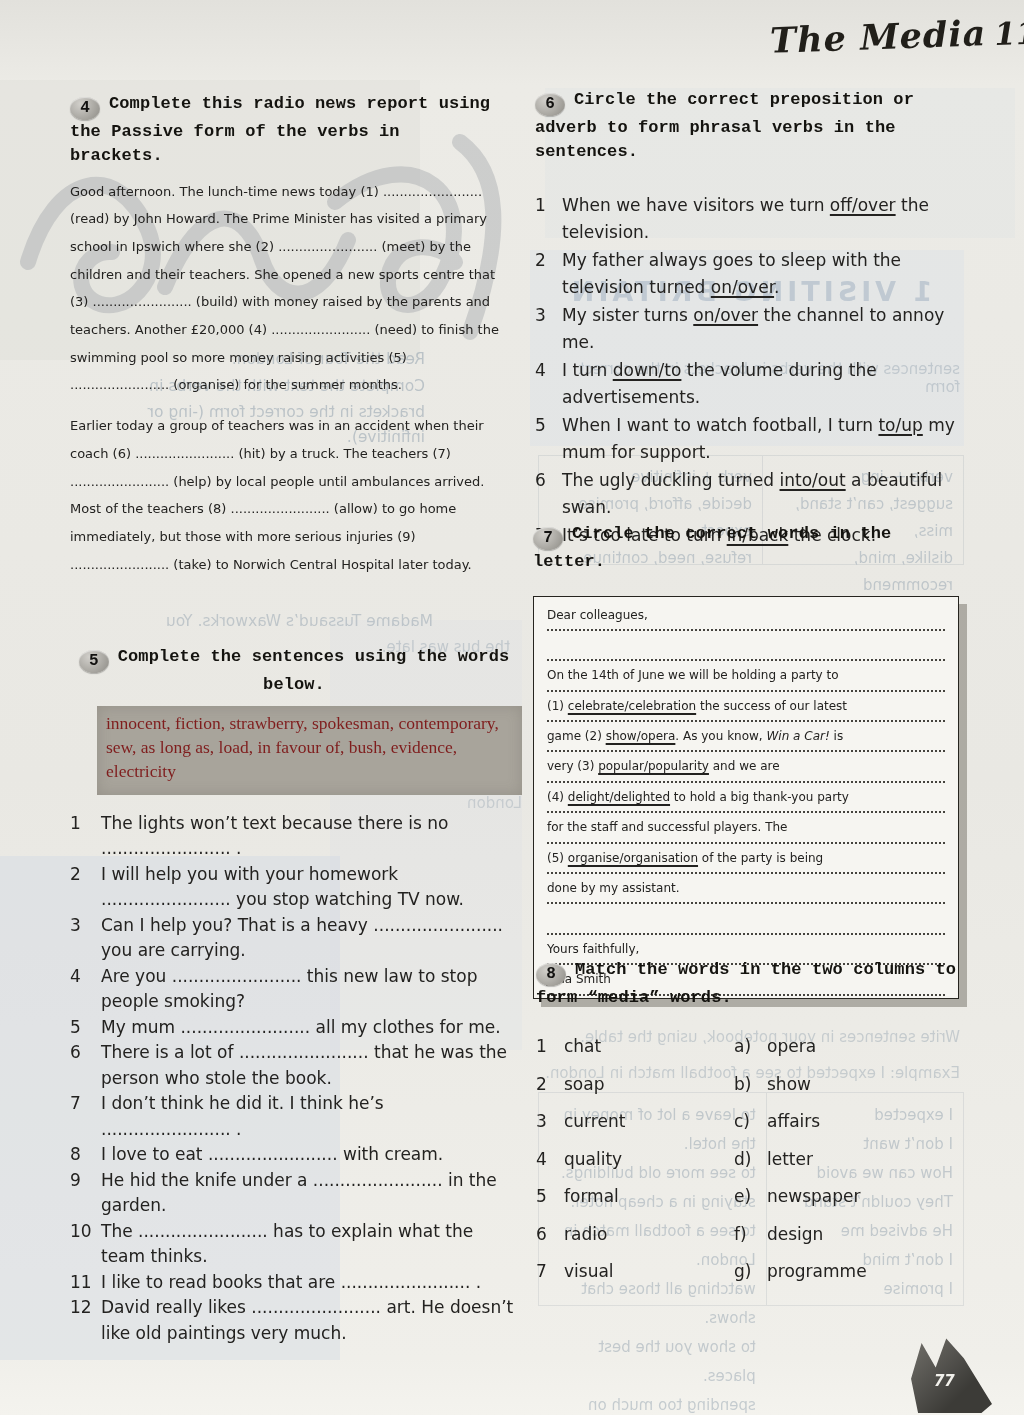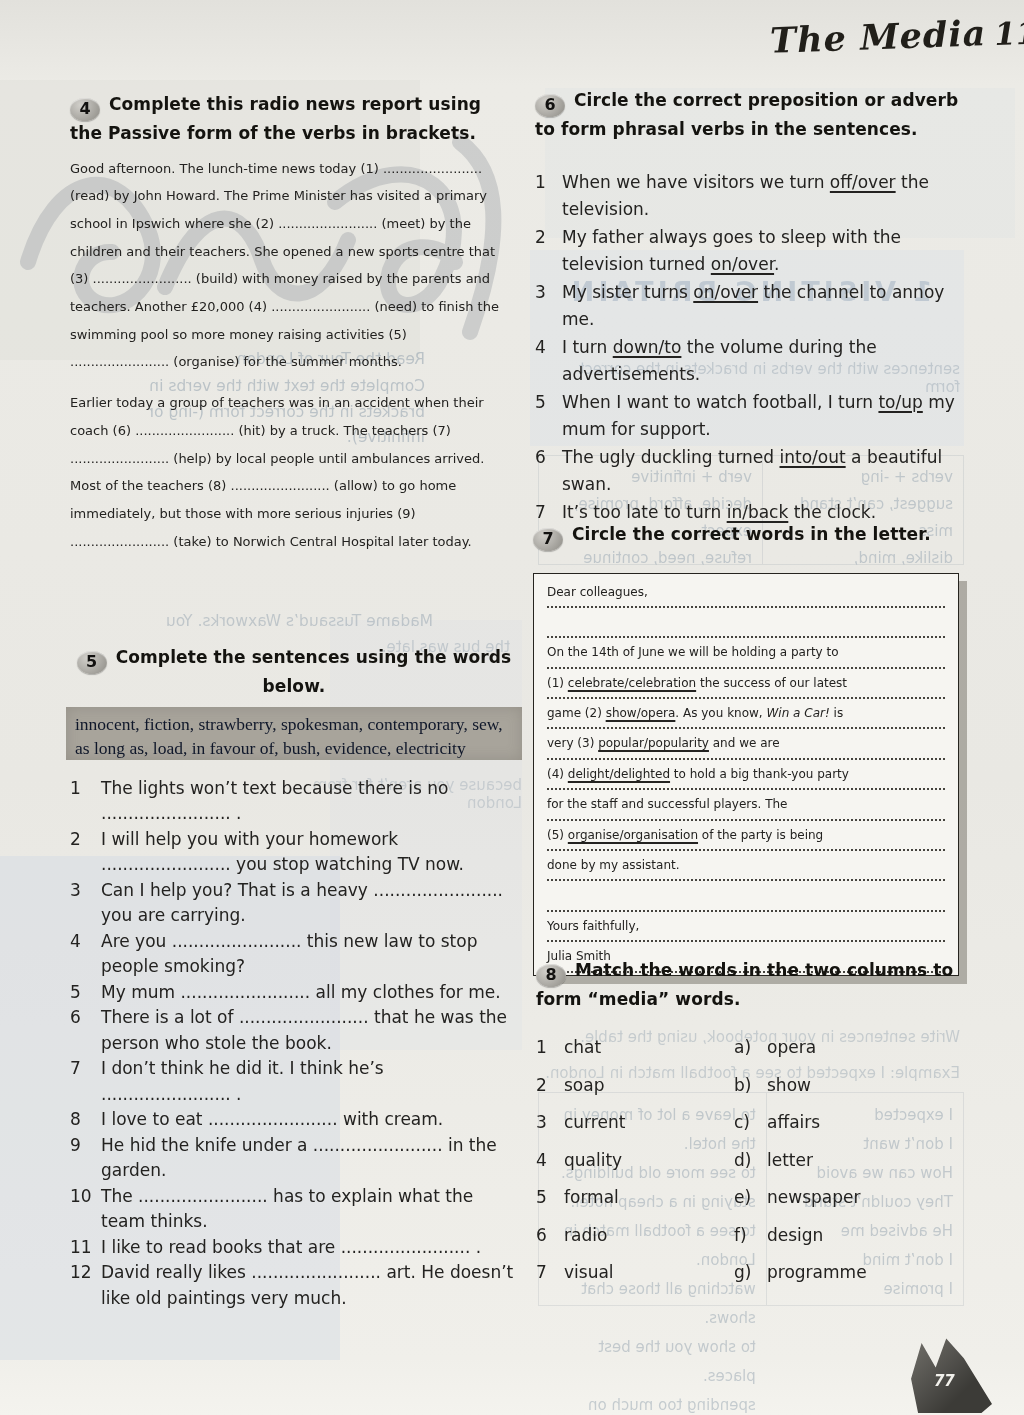--- a/index.html
+++ b/index.html
@@ -14,34 +14,34 @@
   .abox{position:absolute;pointer-events:none;border:1px solid rgba(130,142,155,.38);}
   .abox .mirror{display:flex;width:100%;height:100%;transform:scaleX(-1);color:#8d9dab;}
   .abox .mirror > div{padding:8px 10px;font-size:15px;line-height:27px;white-space:pre-line;}
   
   .unit-header{position:absolute;top:16px;left:770px;width:220px;transform:rotate(-2deg);
                color:#211f1a;white-space:nowrap;}
   .unit-title{font-family:"DejaVu Serif",serif;font-style:italic;font-weight:bold;font-size:35px;letter-spacing:1px;}
   .unit-number{font-family:"DejaVu Serif",serif;font-style:italic;font-weight:bold;font-size:31px;margin-left:8px;}
   
   .ex{position:absolute;}
-  .ex-heading{font-weight:bold;font-size:17px;line-height:24px;color:#14130f;letter-spacing:.1px;}
+  .ex-heading{font-weight:bold;font-size:17px;line-height:24px;color:#14130f;letter-spacing:.1px;font-family:Liberation Mono, monospace;}
   .badge{display:inline-flex;width:30px;height:23px;border-radius:50%;margin-right:9px;
          background:radial-gradient(circle at 35% 30%,#d2d0cb,#8c8a84);
          box-shadow:inset 0 1px 1px rgba(255,255,255,.55),0 1px 1px rgba(0,0,0,.25);
          color:#121110;font-weight:bold;font-size:16px;align-items:center;justify-content:center;
          vertical-align:-4px;}
   .body-text{font-size:13px;line-height:27.7px;margin:10px 0 0 0;}
   .body-text + .body-text{margin-top:13px;}
   .u{text-decoration:underline;text-underline-offset:3px;text-decoration-thickness:1.5px;margin-top:36px;}
   .it{font-style:italic;}
   
-  .word-box{margin-top:9px;background:#a8a49b;color:#0f172a;font-family:"Liberation Serif",serif;
-            font-size:17.5px;line-height:24px;padding:5px 9px 0 9px;
-            box-shadow:inset 0 0 14px rgba(90,88,80,.25);}
+  .word-box{margin-top:9px;background:#a8a49b;color:#7f1d1d;font-family:"Liberation Serif",serif;
+            font-size:17.5px;line-height:24px;padding:5px 9px 12px 9px;
+            box-shadow:inset 0 0 14px rgba(90,88,80,.25);margin-left:31px;}
   .items{margin-top:16px;}
   .item{display:flex;font-size:17px;line-height:25.5px;}
   .item .num{flex:none;width:31px;}
   .item .txt{flex:1;}
   .ex6 .item{line-height:27.5px;}
   .ex6 .item .num{width:27px;}
   .ex6 .items{margin-top:28px;}
   
   .letter-box{margin-top:22px;width:426px;background:#f6f5f1;border:1.5px solid #26241f;
               box-shadow:8px 8px 0 rgba(124,121,112,.55);padding:4px 13px 2px 13px;box-sizing:border-box;}

